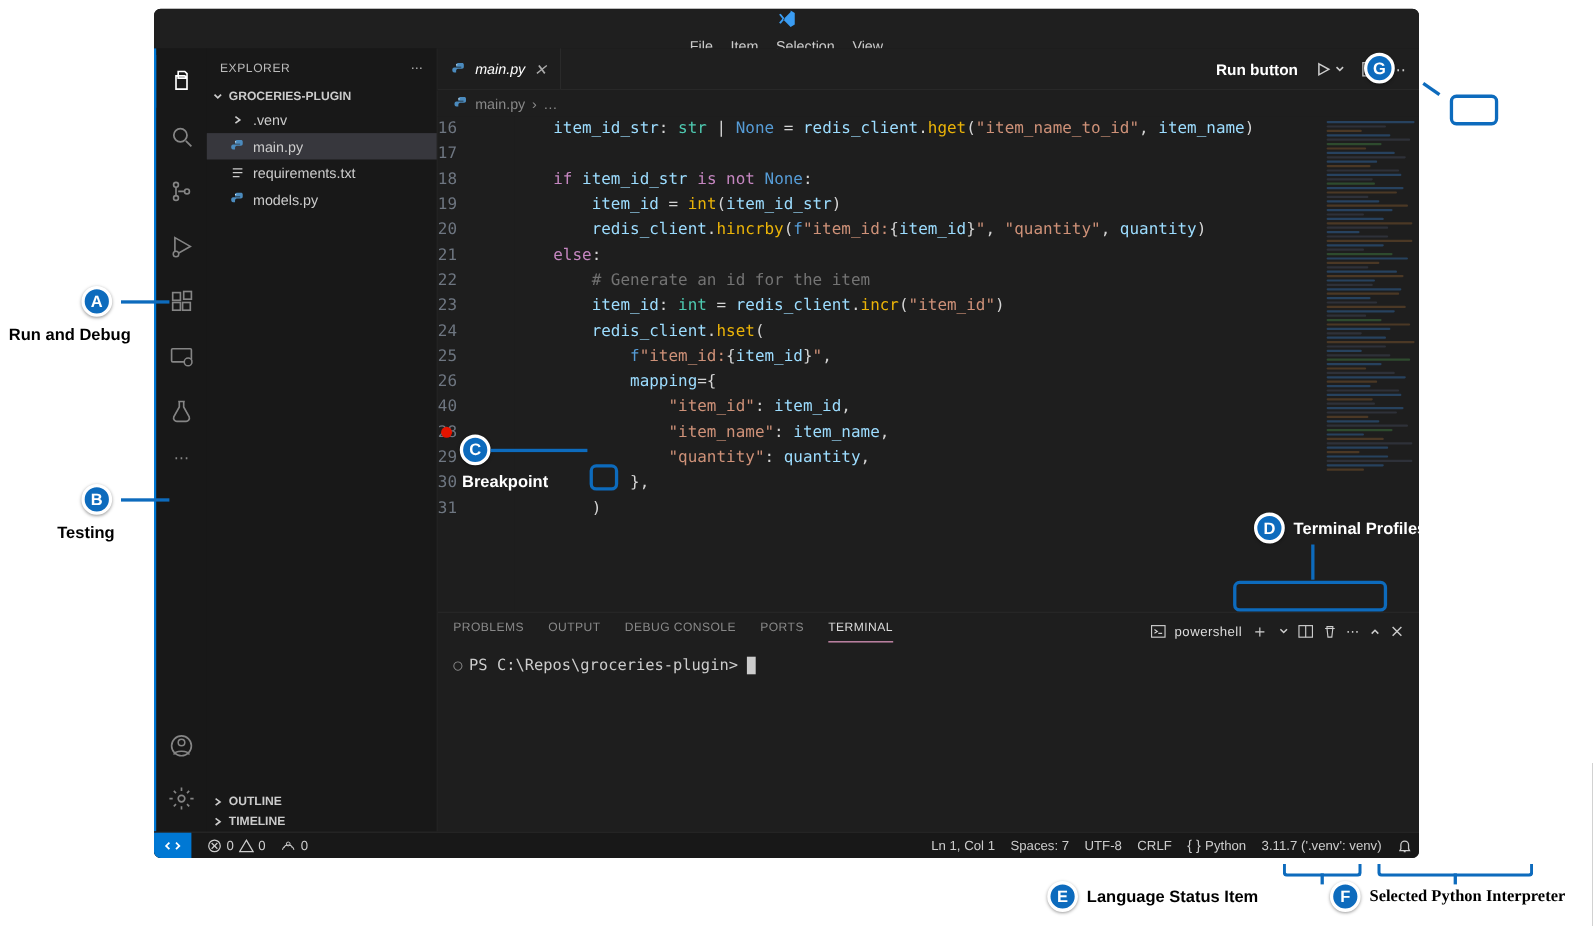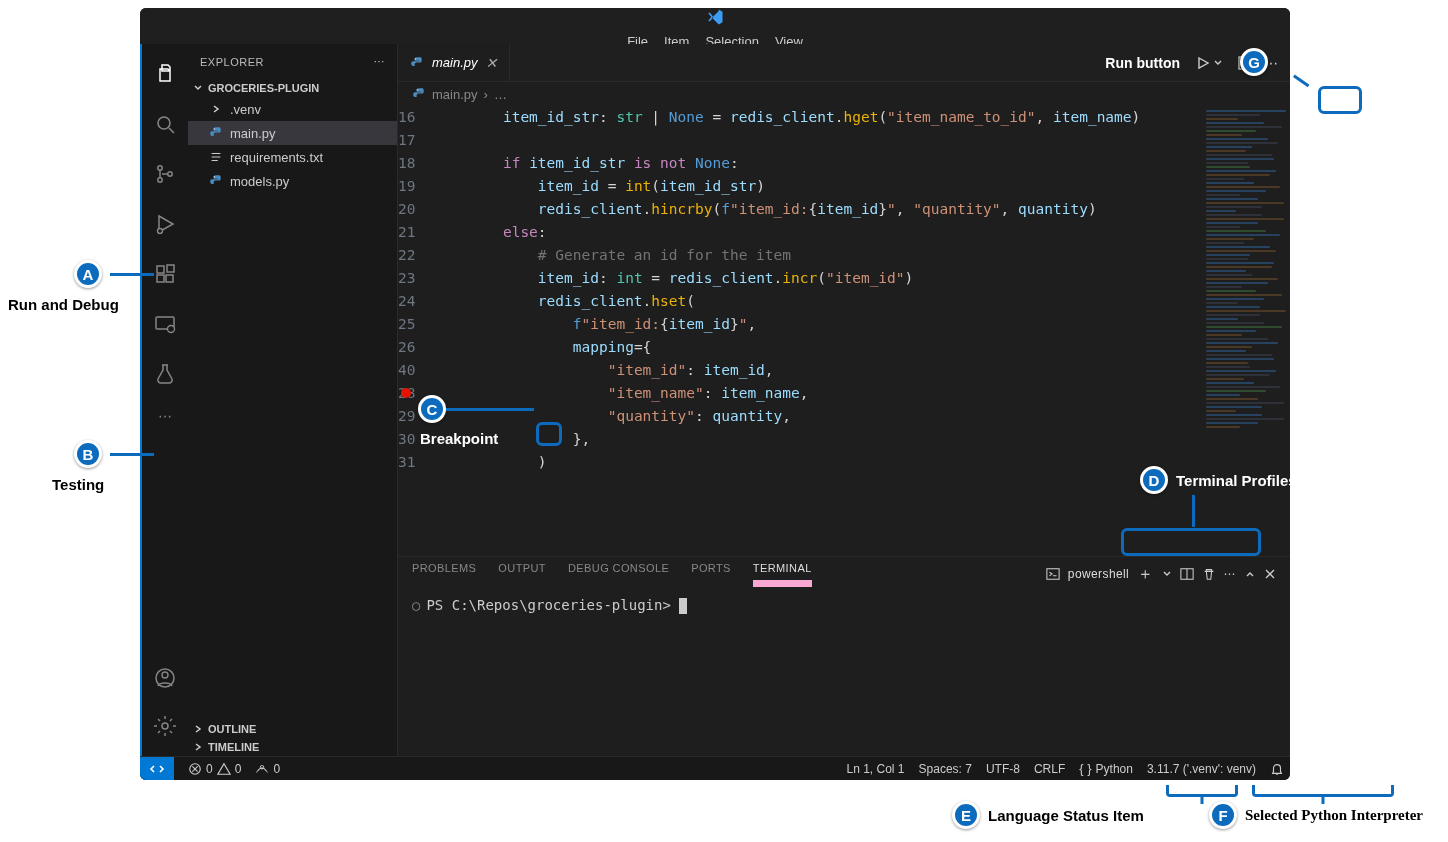--- a/index.html
+++ b/index.html
@@ -156,21 +156,21 @@
   .tok-op { color:#d4d4d4; }
   
   .panel {
     height: 200px;
     border-top:1px solid #2a2a2a;
     background:#1e1e1e;
     display:flex; flex-direction:column;
   }
   .panel-tabs { height:34px; display:flex; align-items:center; gap:36px; padding:0 14px; color:#888; font-size:11px; letter-spacing:0.4px;}
   .panel-tabs .ptab { padding-bottom:6px; border-bottom:1px solid transparent; cursor:pointer;}
-  .panel-tabs .ptab.active { color:#ddd; border-bottom:7px solid #f9a8d4; }
+  .panel-tabs .ptab.active { color:#ddd; border-bottom:1px solid #f9a8d4; }
   .panel-tabs .spacer { flex:1; }
   .panel-tabs .term-group { display:flex; align-items:center; gap:8px; color:#ccc; font-size:12px;}
   .panel-tabs .term-name { color:#ddd; }
   .panel-body { flex:1; padding:6px 14px; font-family:Consolas,monospace; font-size:14px; color:#ccc;}
   .prompt-circle { color:#888; margin-right:6px;}
   .cursor { display:inline-block; width:8px; height:16px; background:#ccc; vertical-align:middle;}
   
   .statusbar {
     height:24px;
     background:#181818;

